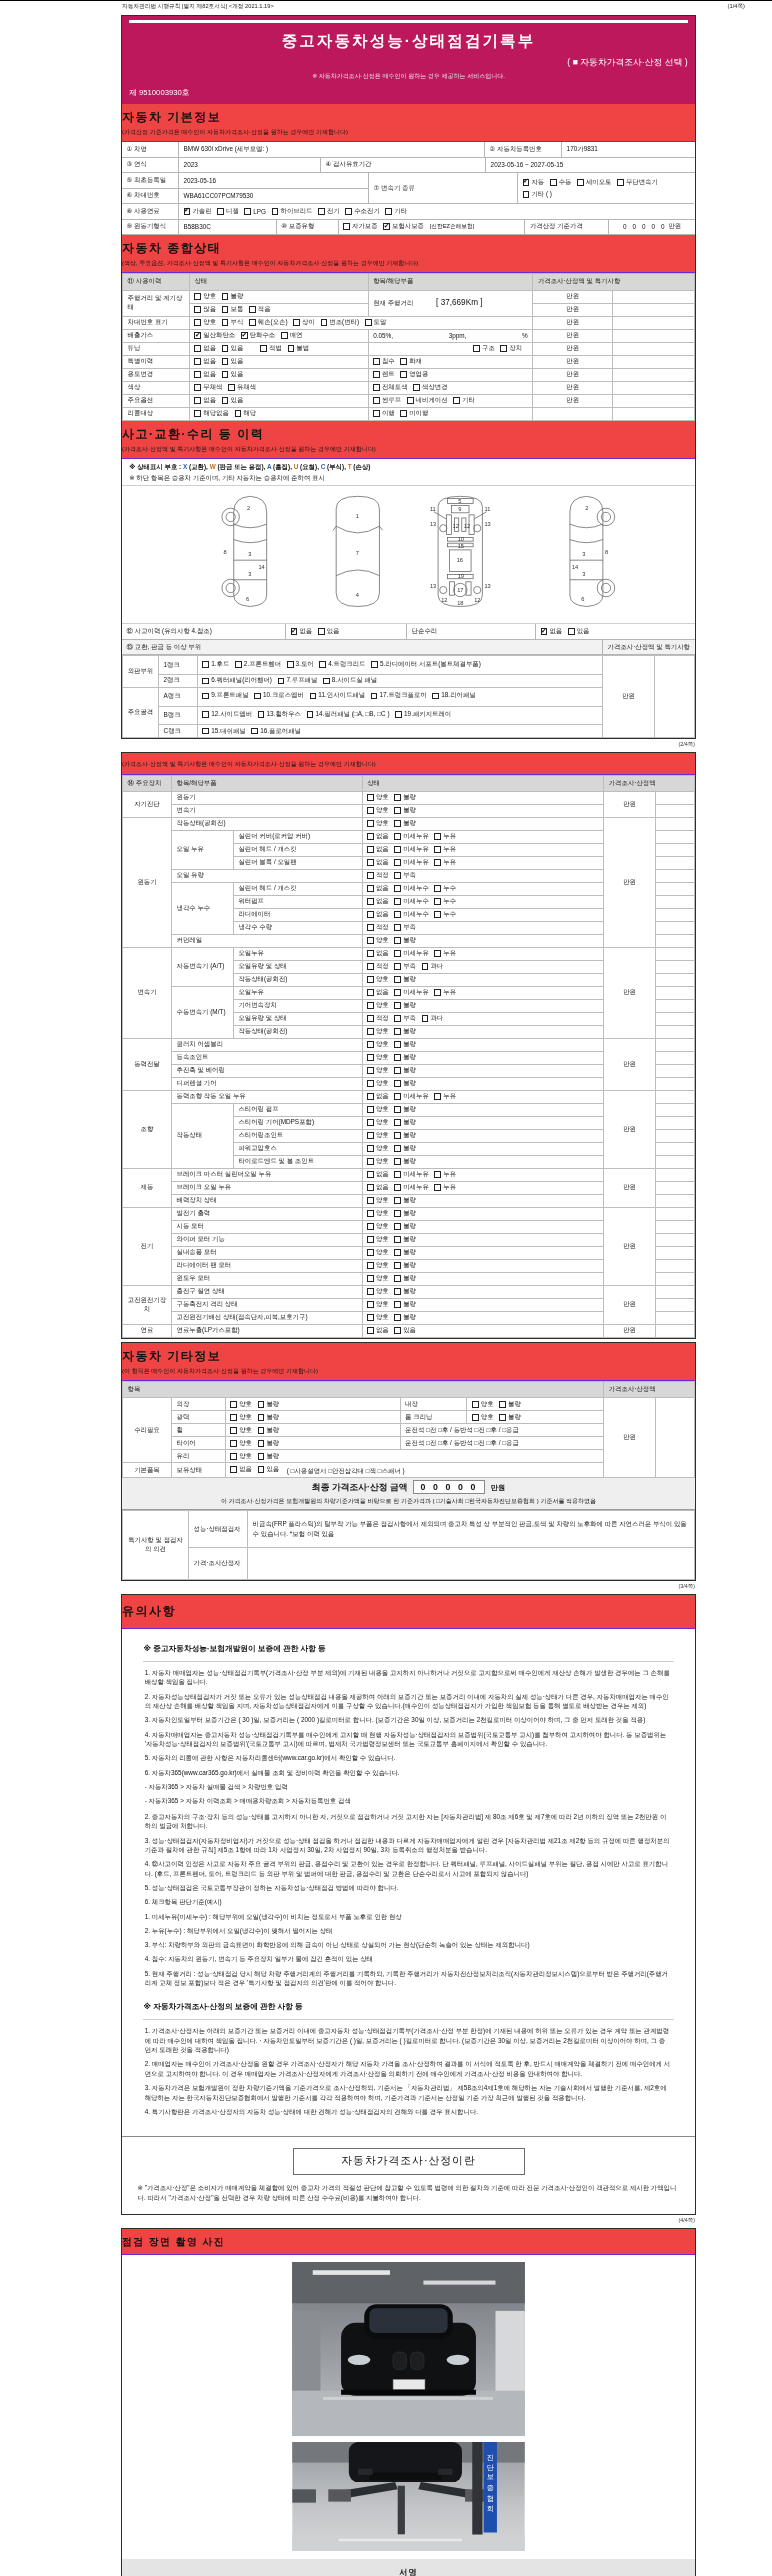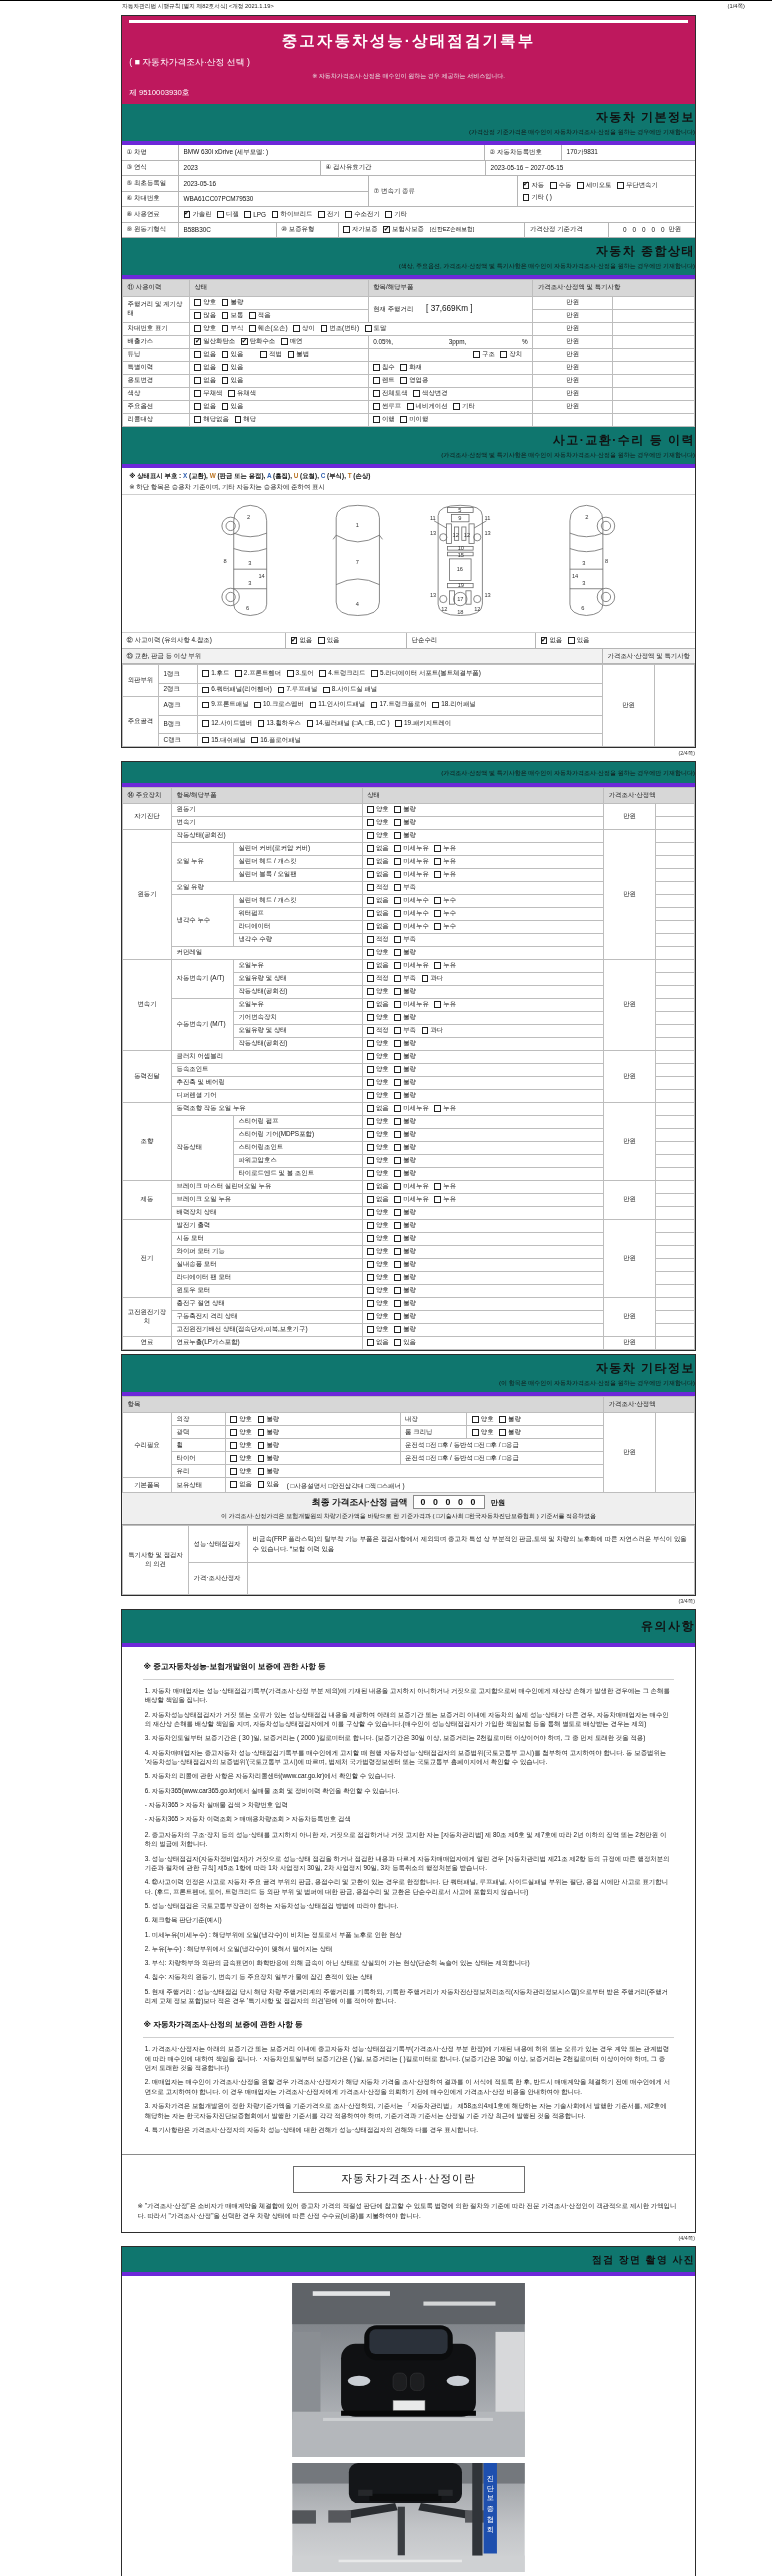--- a/index.html
+++ b/index.html
@@ -7,25 +7,25 @@
      font-family:"Liberation Sans","DejaVu Sans",sans-serif;font-size:6.4px;position:relative}
 .topline{border-top:1px solid #000;width:100%}
 .meta{display:flex;justify-content:space-between;padding:2.1px 28px 1px 122px;font-size:5.7px;color:#222}
 .doc{width:575px;margin-left:121px}
 .box{border:1.5px solid #2d2d2d;background:#fff;margin-top:3.1px}
 .pgmark{text-align:right;font-size:5.4px;padding:1.5px 1px;color:#333}
 
 .dark{background:#be185d;color:#fff;padding:4.1px 7.2px 5.2px}
 .stripe{height:2.6px;background:#fff;margin-bottom:8.2px}
 .dark h1{text-align:center;font-size:15.5px;letter-spacing:2.1px;font-weight:bold}
-.dark .sub{text-align:left;font-size:8.8px;margin-top:4.6px}
+.dark .sub{text-align:right;font-size:8.8px;margin-top:4.6px}
 .dark .note{text-align:center;font-size:6px;margin-top:3.6px;color:#eaeaea}
 .docno{font-size:7.7px;font-weight:normal;margin-top:7.2px}
 
-.band{background:#0f766e;border-bottom:4px solid #6d28d9;text-align:right;padding:5.2px 0 4.1px}
+.band{background:#ef4444;border-bottom:1px solid #6d28d9;text-align:left;padding:5.2px 0 4.1px}
 .band h2{font-size:12px;letter-spacing:1.5px;font-weight:bold}
 .band .sub{font-size:6px;margin-top:2.1px}
 
 .fx{display:flex}
 .cell{border-right:0.5px solid #b5b5b5;border-bottom:0.5px solid #b5b5b5;padding:2.1px 4.6px;display:flex;align-items:center;min-height:15.5px}
 .cell.last{border-right:none}
 .lab{color:#111}
 .center{justify-content:center}
 
 .cb{width:6.7px;height:6.7px;border:1px solid #222;display:inline-block;margin-right:2.1px;position:relative;flex:none;background:#fff}
@@ -207,21 +207,21 @@
         <td rowspan="2">주행거리 및 계기상태</td>
         <td><span class="opt">
                 <span class="cb"></span>
                 <span>양호</span>
               </span><span class="opt">
                 <span class="cb"></span>
                 <span>불량</span>
               </span></td>
         <td rowspan="2">
           <span>현재 주행거리</span>
-          <span style="font-size:8.2px;margin-left:11px">[ 37,669Km ]</span>
+          <span style="font-size:8.2px;margin-left:21px">[ 37,669Km ]</span>
         </td>
         <td class="money" rowspan="1">만원</td>
         <td></td>
       </tr>
       <tr>
         <td><span class="opt">
                 <span class="cb"></span>
                 <span>많음</span>
               </span><span class="opt">
                 <span class="cb"></span>

